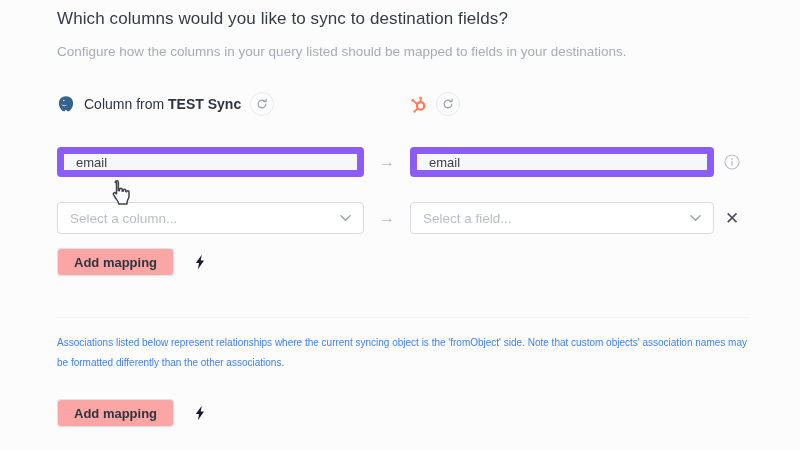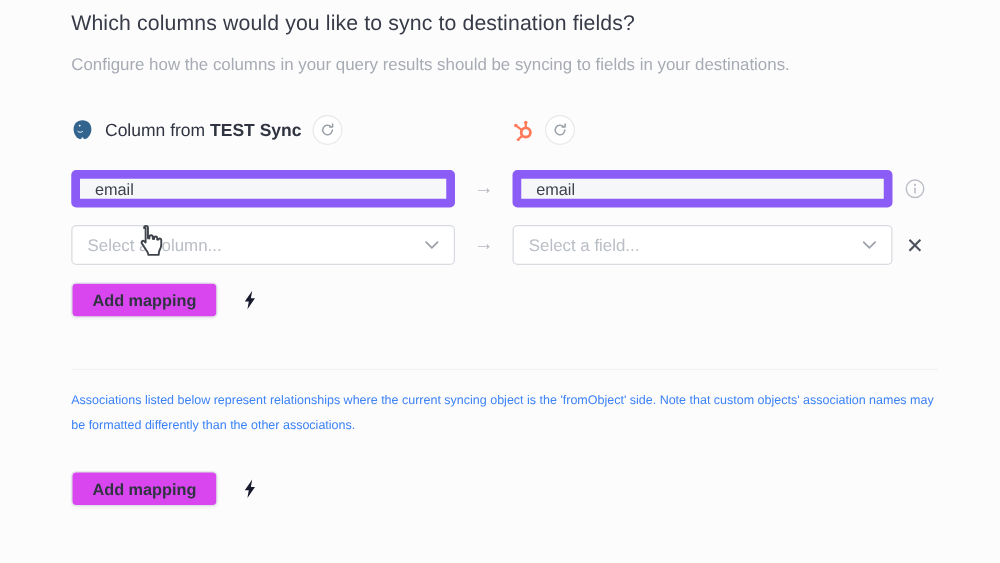--- a/index.html
+++ b/index.html
@@ -18,21 +18,21 @@
     margin: 0 0 14px 0;
   }
   p.subtitle {
     font-size: 13.5px; line-height: 16px; color: #a7abb4;
     margin: 0 0 32px 0;
   }
 
   .map-grid {
     display: grid;
     grid-template-columns: 307px 46px 304px 36px;
-    row-gap: 14px;
+    row-gap: 25px;
     align-items: center;
   }
   .map-header { display: flex; align-items: center; gap: 9px; height: 24px; margin-bottom: 6px; }
   .hdr-label { font-size: 14px; color: #2f3440; white-space: nowrap; }
   .hdr-label b { font-weight: 700; }
   .refresh-btn {
     width: 24px; height: 24px; border-radius: 50%;
     border: 1px solid #e6e8ec; background: #fff;
     display: flex; align-items: center; justify-content: center;
     cursor: pointer; flex: 0 0 auto;
@@ -55,21 +55,21 @@
   .arrow-cell { display: flex; justify-content: center; align-items: center; }
   .arrow::before { content: "\2192"; font-size: 16px; color: #b4b8bf; }
   .end-cell { display: flex; justify-content: center; align-items: center; }
   .close-x { cursor: pointer; }
   .close-x::before { content: "\2715"; font-size: 17px; color: #4c515b; }
   .info-icon { display: flex; cursor: pointer; }
 
   .btn-row { display: flex; align-items: center; margin-top: 14px; }
   .add-btn {
     height: 28px; padding: 0 16px;
-    background: #d946ef; border: 1px solid #e0e2e7; border-radius: 4px;
+    background: #fca5a5; border: 1px solid #e0e2e7; border-radius: 4px;
     box-shadow: 0 1px 2px rgba(20,24,40,.05);
     font-family: "Liberation Sans", sans-serif;
     font-size: 13px; font-weight: 700; color: #2f3440;
     cursor: pointer;
   }
   .bolt { margin-left: 21px; display: flex; cursor: pointer; }
 
   .divider { border: none; height: 1px; background: #f1f1f4; margin: 41px 0 0 0; }
 
   h2.sec-title2 {
@@ -85,21 +85,21 @@
   .cursor-overlay { position: absolute; left: 104px; top: 177px; pointer-events: none; }
 </style>
 </head>
 <body>
 
 <div class="page">
   <div class="content">
 
     <section>
       <h1 class="sec-title">Which columns would you like to sync to destination fields?</h1>
-      <p class="subtitle">Configure how the columns in your query results should be syncing to fields in your destinations.</p>
+      <p class="subtitle">Configure how the columns in your query listed should be mapped to fields in your destinations.</p>
 
       <div class="map-grid">
 
         <div class="map-header">
           <span style="display:flex">
             <svg width="18" height="18" viewBox="0 0 24 24">
               <path fill="#32648d" d="M12 1.5C6.2 1.5 2.5 5.6 2.5 11c0 4.6 2.4 8.3 4.7 9.9 1.1.8 2.3 1.1 3.1.7.6-.3.9-.9.9-1.7h1.6c0 .8.3 1.4.9 1.7.8.4 2 .1 3.1-.7 2.3-1.6 4.7-5.3 4.7-9.9 0-5.4-3.7-9.5-9.5-9.5z"></path>
               <circle cx="9" cy="7.3" r="1" fill="#fff"></circle>
               <path d="M7 13.5c1.5 1.2 3.5 1.2 5 .2" stroke="#fff" stroke-width="1" fill="none" stroke-linecap="round"></path>
             </svg>

